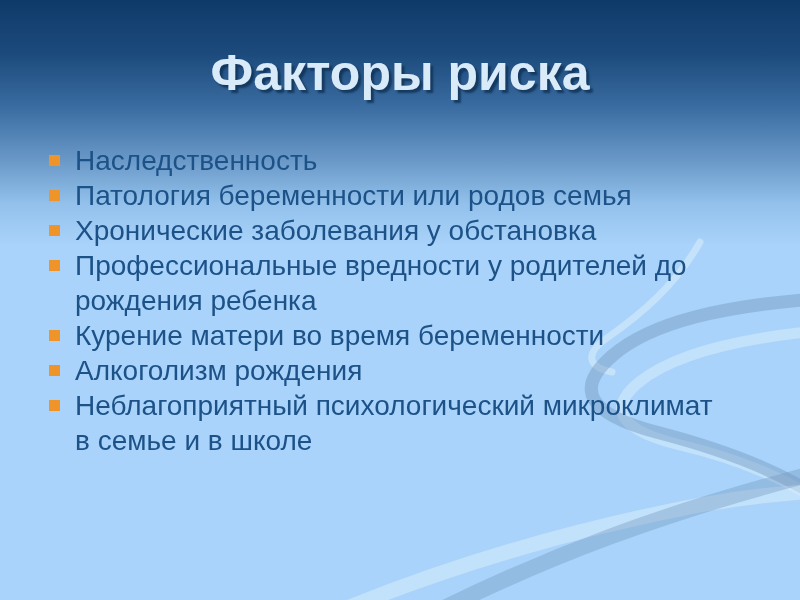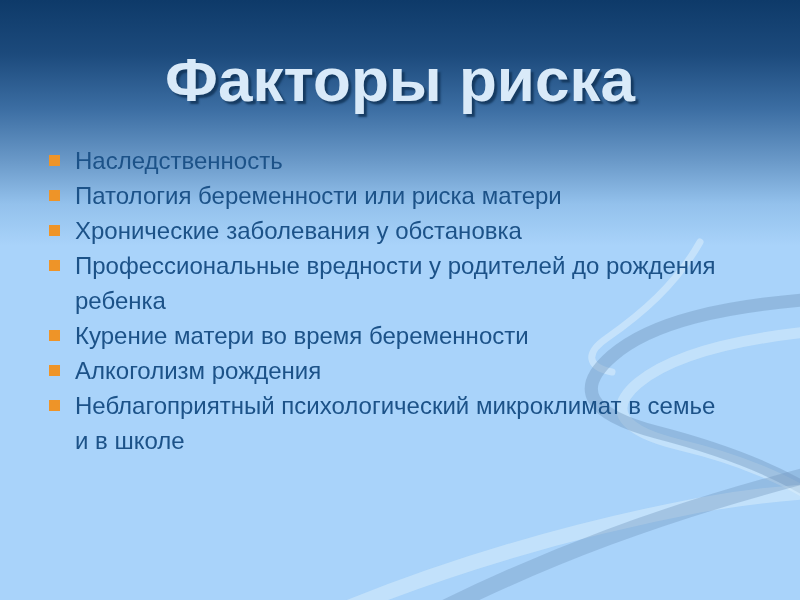--- a/index.html
+++ b/index.html
@@ -28,36 +28,36 @@
     left: 0; top: 0;
     width: 800px; height: 600px;
     pointer-events: none;
   }
   .title {
     position: absolute;
     top: 46px;
     left: 0;
     width: 800px;
     text-align: center;
-    font-size: 62px;
+    font-size: 50px;
     font-weight: bold;
     line-height: 1.1;
     color: var(--title-text);
     text-shadow: 3px 3px 2px rgba(16, 52, 88, 0.85);
     margin: 0;
   }
   .bullet-list {
     position: absolute;
     left: 48px;
     top: 143px;
     width: 677px;
     margin: 0;
     padding: 0;
     list-style: none;
-    font-size: 24px;
+    font-size: 28px;
     line-height: 35px;
     color: var(--body-text);
   }
   .bullet-list li {
     position: relative;
     padding-left: 27px;
     margin: 0;
   }
   .marker {
     position: absolute;
@@ -88,21 +88,21 @@
 
   <h1 class="title">Факторы риска</h1>
 
   <ul class="bullet-list">
     <li>
       <span class="marker"></span>
       <span>Наследственность</span>
     </li>
     <li>
       <span class="marker"></span>
-      <span>Патология беременности или риска матери</span>
+      <span>Патология беременности или родов семья</span>
     </li>
     <li>
       <span class="marker"></span>
       <span>Хронические заболевания у обстановка</span>
     </li>
     <li>
       <span class="marker"></span>
     </li>
     <li>
       <span class="marker"></span>

